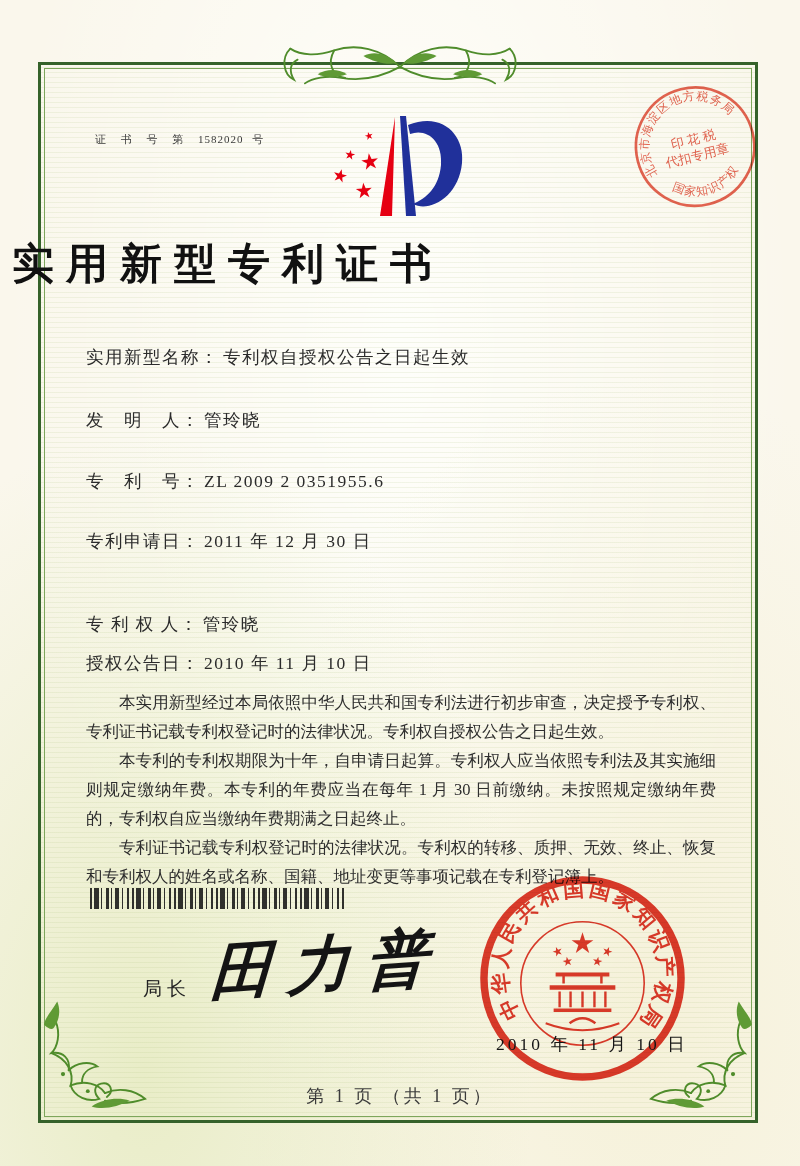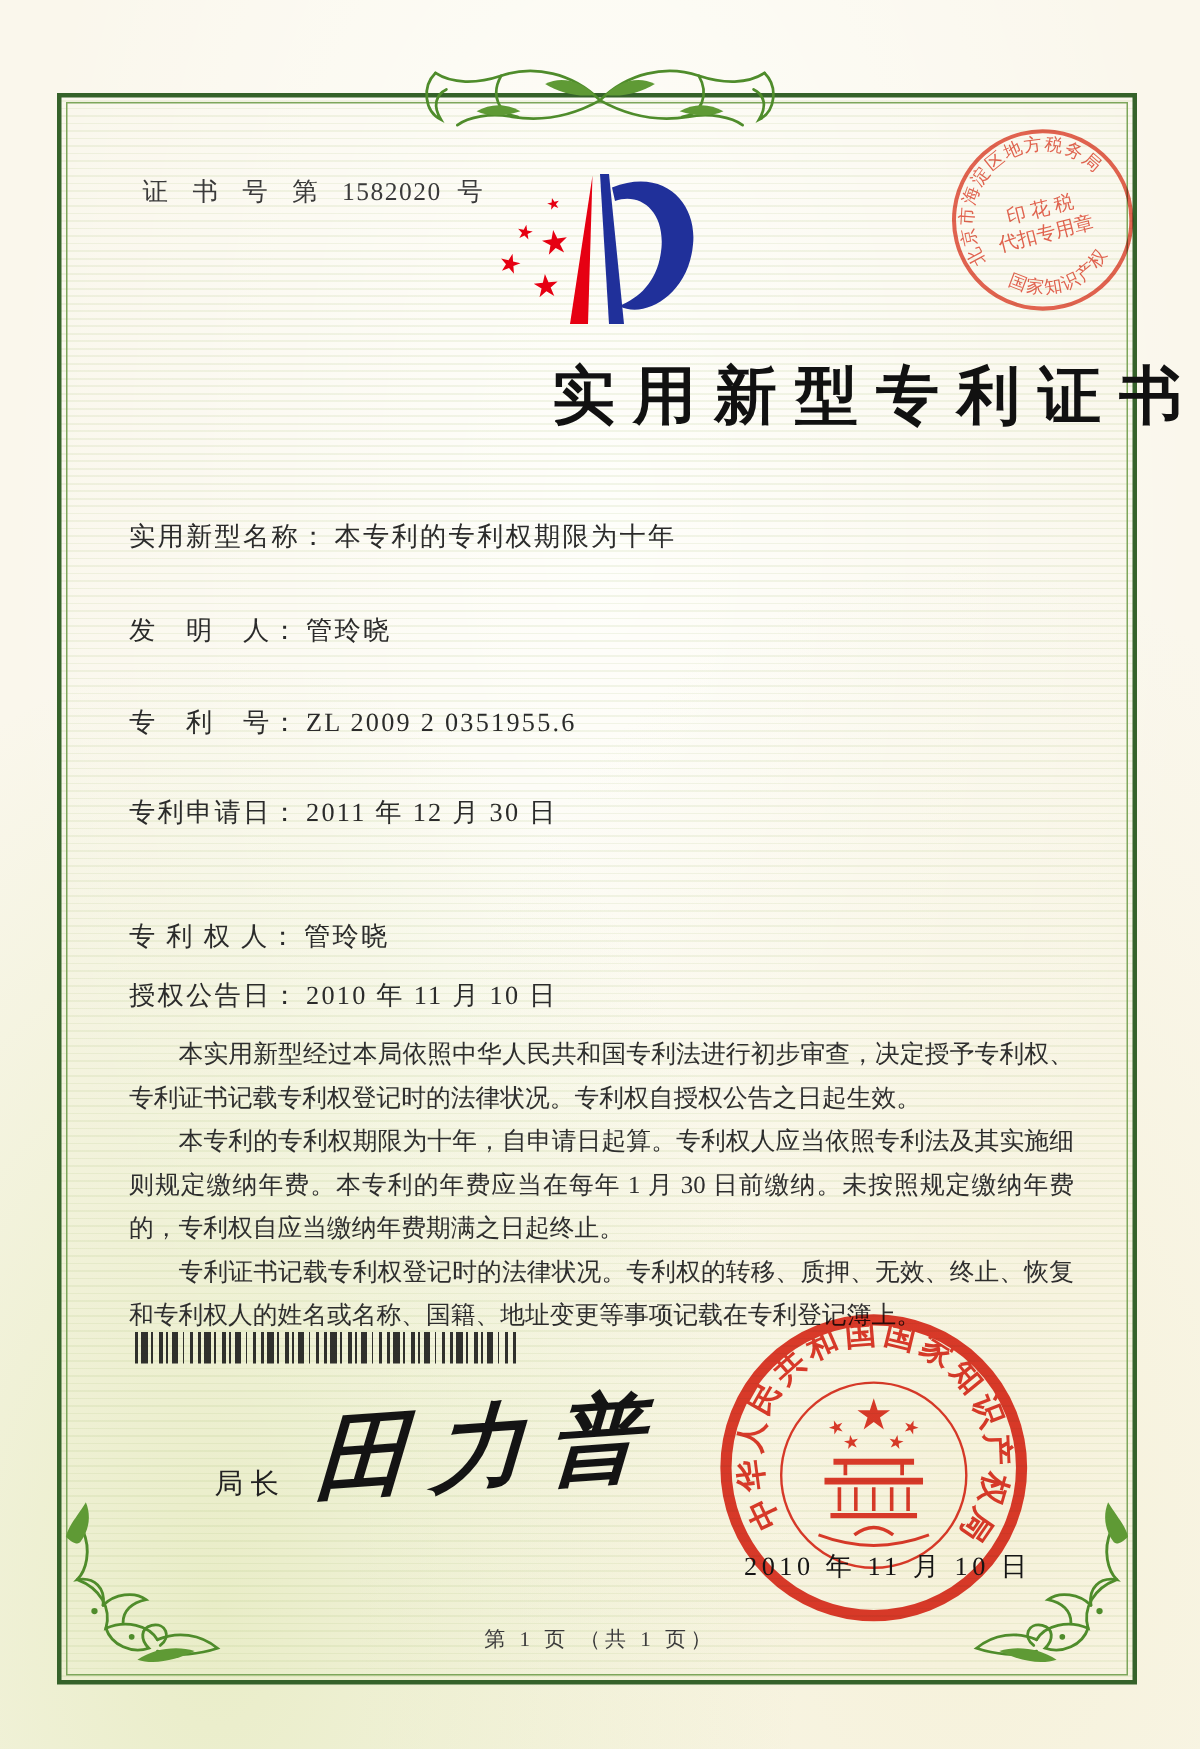--- a/index.html
+++ b/index.html
@@ -24,32 +24,32 @@
   .frame{
     position:absolute; left:38px; top:62px; width:720px; height:1061px;
     border:3px solid #35622a;
   }
   .frame-inner{
     position:absolute; left:3px; top:3px; right:3px; bottom:3px;
     border:1px solid #7da65b;
   }
   .flourish{ position:absolute; pointer-events:none; }
   .cert-no{
-    position:absolute; left:95px; top:116px;
-    font-size:17px; color:#3a3a3a; letter-spacing:6px; white-space:nowrap;
+    position:absolute; left:95px; top:132px;
+    font-size:11px; color:#3a3a3a; letter-spacing:6px; white-space:nowrap;
   }
   .cert-no .num{ letter-spacing:1px; }
   .logo{ position:absolute; left:325px; top:103px; }
   .tax-stamp{
     position:absolute; left:626px; top:78px;
     transform:rotate(-14deg); opacity:.88; mix-blend-mode:multiply;
   }
   .title{
     position:absolute; left:0; top:236px; width:100%;
-    text-align:right; font-size:42px; font-weight:700;
+    text-align:left; font-size:42px; font-weight:700;
     letter-spacing:12px; color:#111; text-indent:12px;
   }
   .field{
     position:absolute; left:86px; font-size:17.5px; color:#2b2b2b;
     white-space:nowrap; letter-spacing:1.5px;
   }
   .field .value{ margin-left:4px; }
   .paras{
     position:absolute; left:86px; top:688px; width:630px;
     font-size:16.5px; line-height:29px; color:#2e2e2e;
@@ -83,21 +83,21 @@
   .seal{
     position:absolute; left:476px; top:872px;
     opacity:.92; mix-blend-mode:multiply;
   }
   .seal-date{
     position:absolute; left:496px; top:1032px;
     font-size:17.5px; letter-spacing:3px; color:#151515; white-space:nowrap;
   }
   .footer{
     position:absolute; left:0; top:1084px; width:100%;
-    text-align:center; font-size:14px; letter-spacing:3px; color:#3b3b3b;
+    text-align:center; font-size:18px; letter-spacing:3px; color:#3b3b3b;
   }
   svg text{ font-family:"Liberation Serif","DejaVu Serif",serif; }
 </style>
 </head>
 <body>
 
 <div class="page">
 
   <svg width="0" height="0" style="position:absolute">
     <defs>
@@ -171,21 +171,21 @@
     <text font-size="11.5" fill="#e2503c" letter-spacing="1">
       <textPath href="#taxBotArc" startOffset="2">国家知识产权局</textPath>
     </text>
     <text x="67" y="63" text-anchor="middle" font-size="12.5" fill="#e2503c">印 花 税</text>
     <text x="67" y="79" text-anchor="middle" font-size="12.5" fill="#e2503c">代扣专用章</text>
   </svg>
 
   <h1 class="title">实用新型专利证书</h1>
 
   <div class="field" style="top:345px">
-    <span class="label">实用新型名称：</span><span class="value">本专利的专利权期限为十年</span>
+    <span class="label">实用新型名称：</span><span class="value">专利权自授权公告之日起生效</span>
   </div>
   <div class="field" style="top:408px">
     <span class="label">发　明　人：</span><span class="value">管玲晓</span>
   </div>
   <div class="field" style="top:469px">
     <span class="label">专　利　号：</span><span class="value">ZL 2009 2 0351955.6</span>
   </div>
   <div class="field" style="top:529px">
     <span class="label">专利申请日：</span><span class="value">2011 年 12 月 30 日</span>
   </div>

